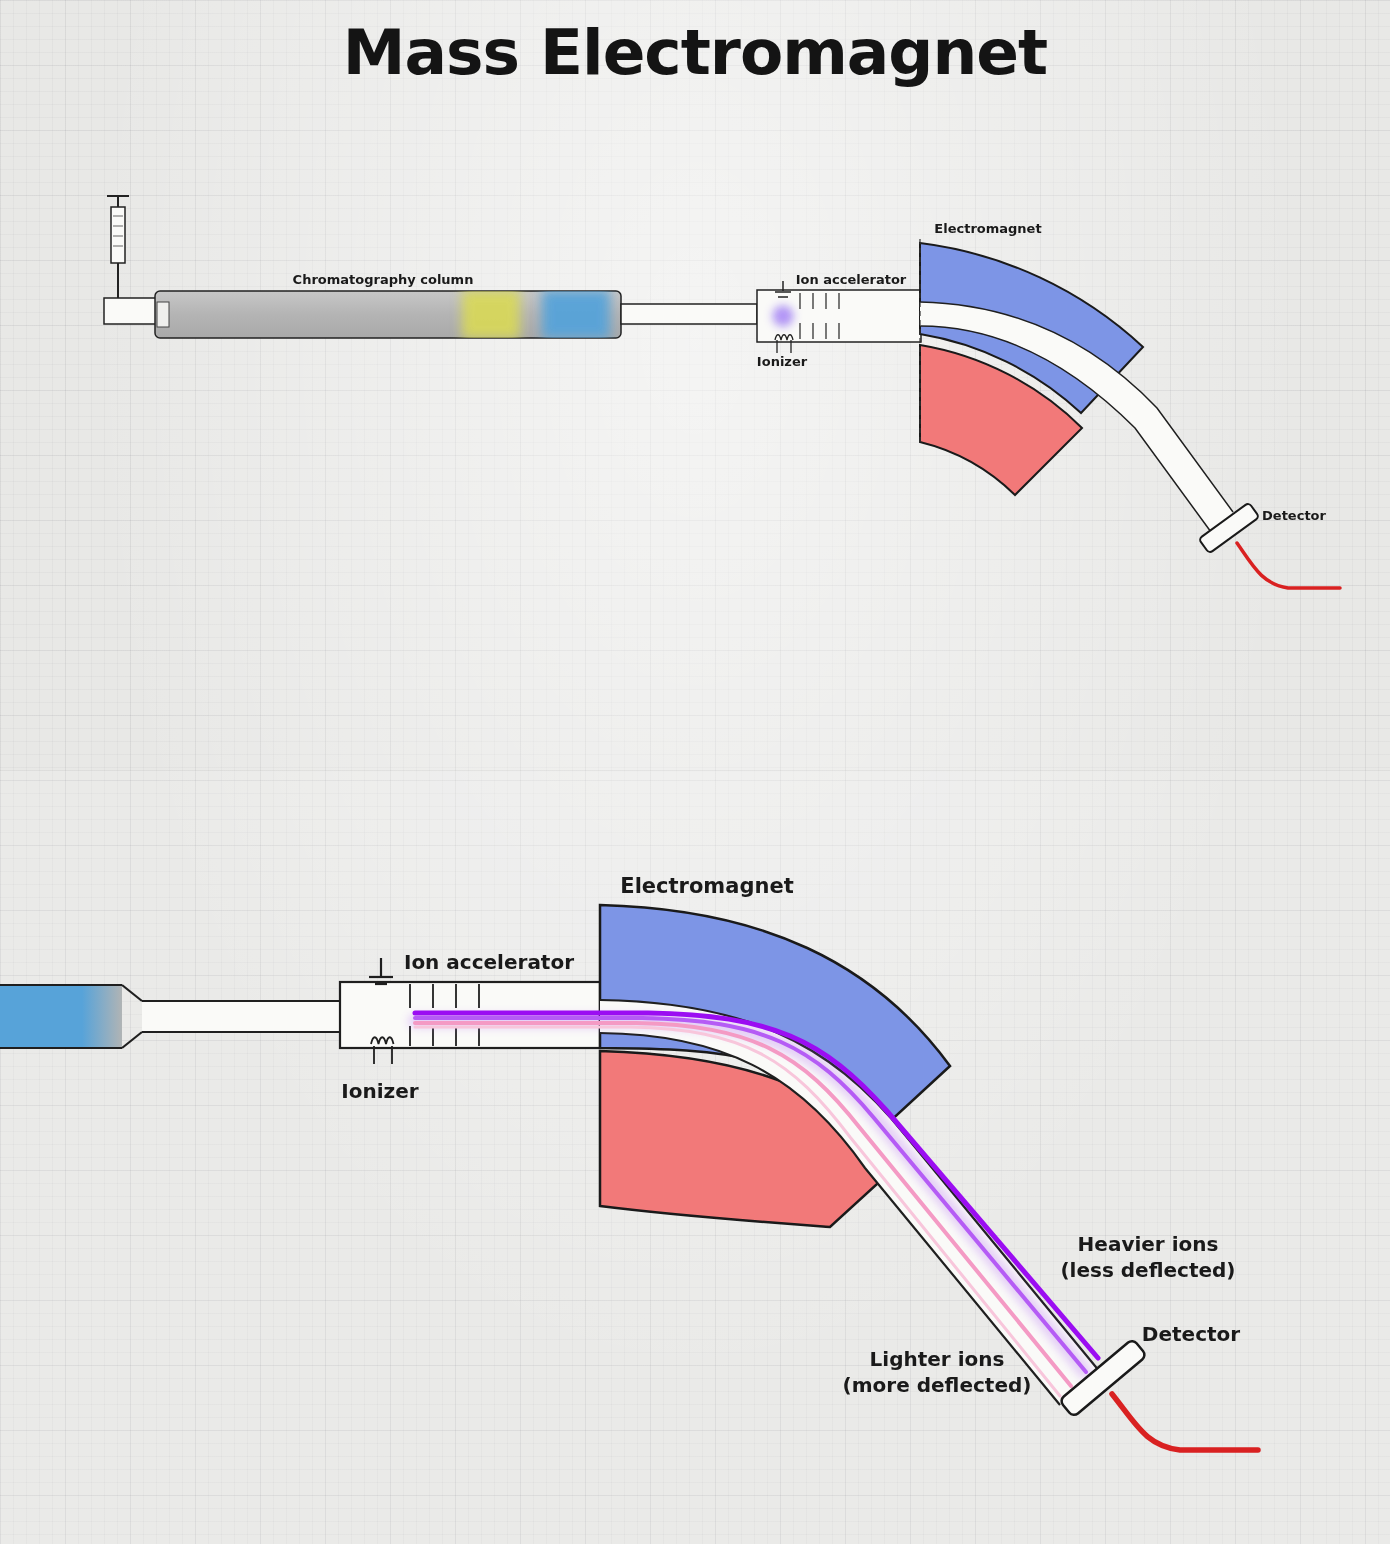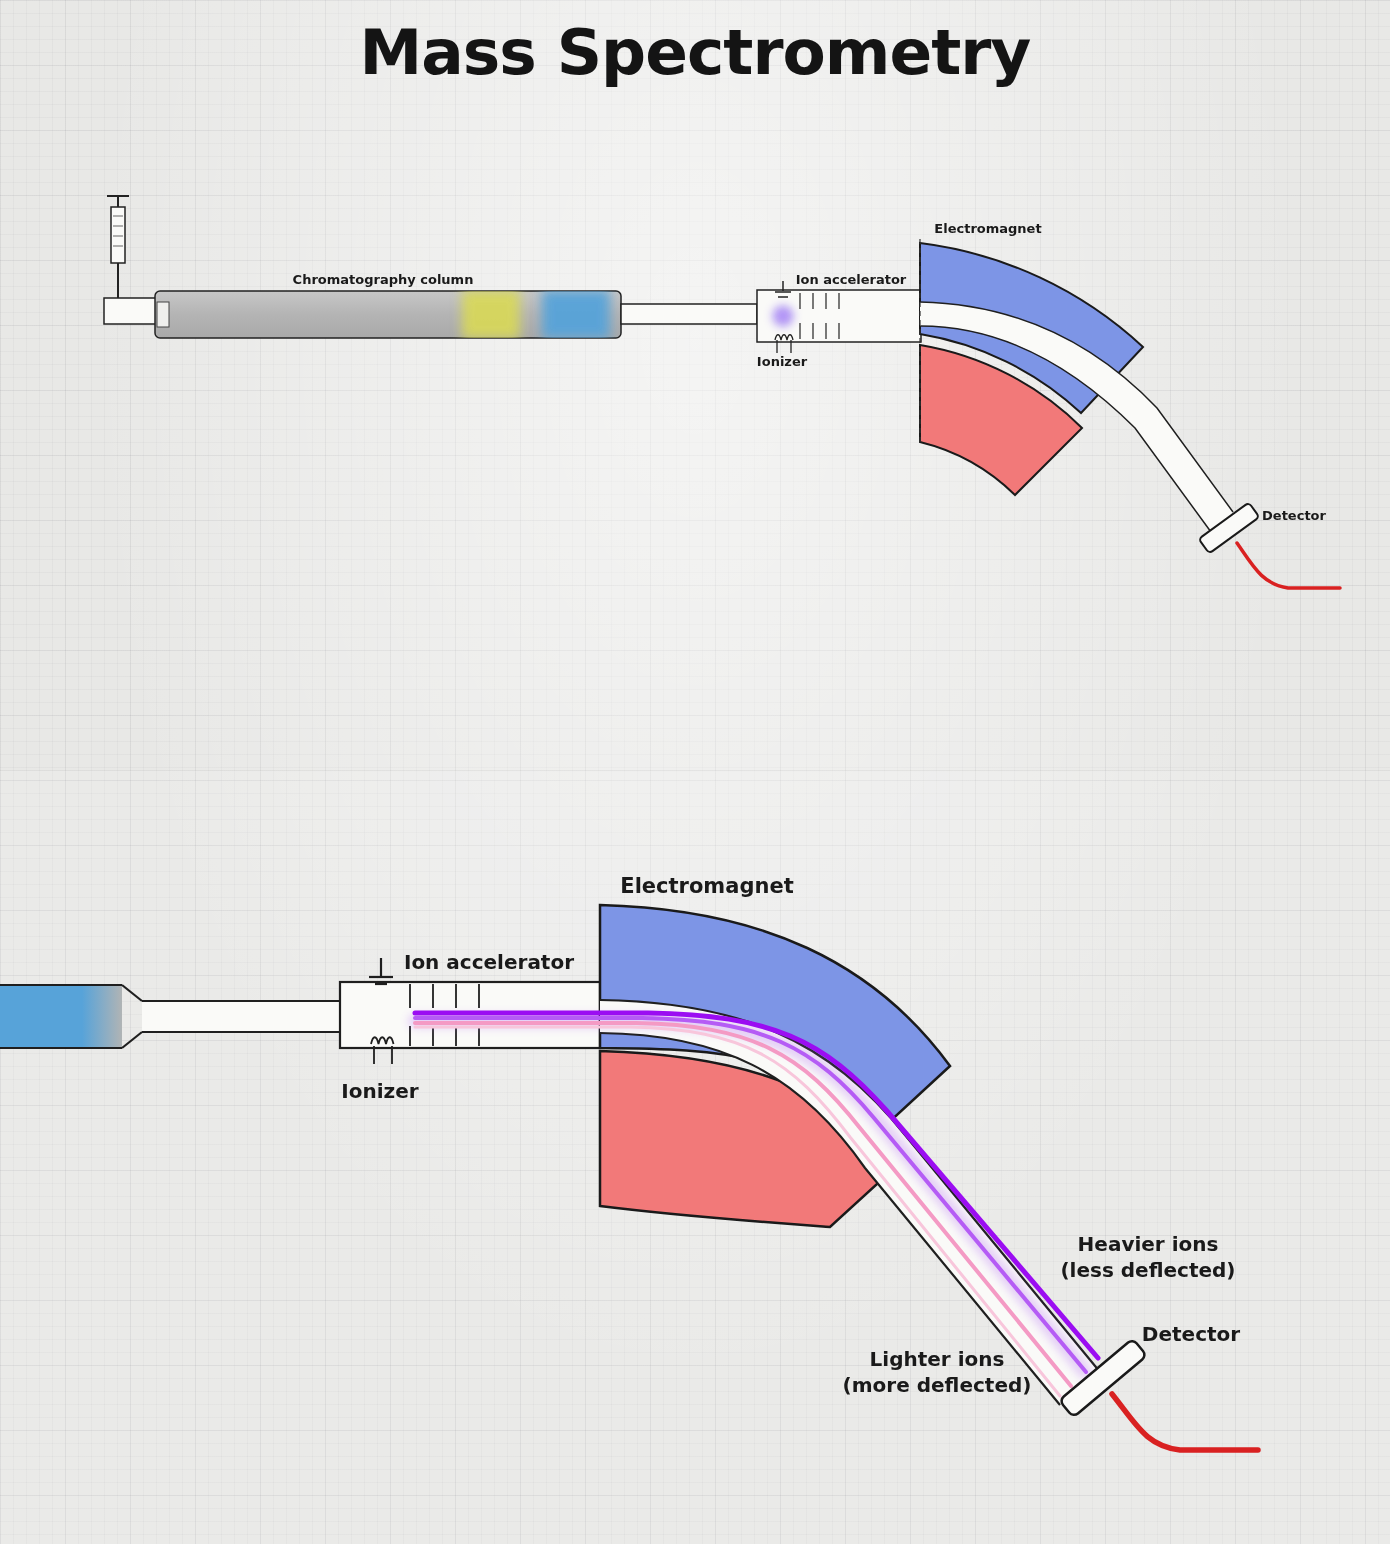--- a/index.html
+++ b/index.html
@@ -37,21 +37,21 @@
   .lbl-xl{font-size:21px;}
   .outline{stroke:#1f1f1f;fill:none;}
   .tube-fill{fill:#fafaf8;}
 </style>
 </head>
 <body>
 
 <div id="stage">
   <div id="seam"></div>
   <div id="lower-tint"></div>
-  <h1 id="title">Mass Spectrometry</h1>
+  <h1 id="title">Mass Electromagnet</h1>
 
   <svg width="1390" height="1544" viewBox="0 0 1390 1544">
     <defs>
       <filter id="b6" x="-60%" y="-60%" width="220%" height="220%">
           <feGaussianBlur stdDeviation="6"></feGaussianBlur>
         </filter>
       <filter id="b4" x="-80%" y="-80%" width="260%" height="260%">
           <feGaussianBlur stdDeviation="4"></feGaussianBlur>
         </filter>
       <filter id="b3" x="-80%" y="-80%" width="260%" height="260%">

